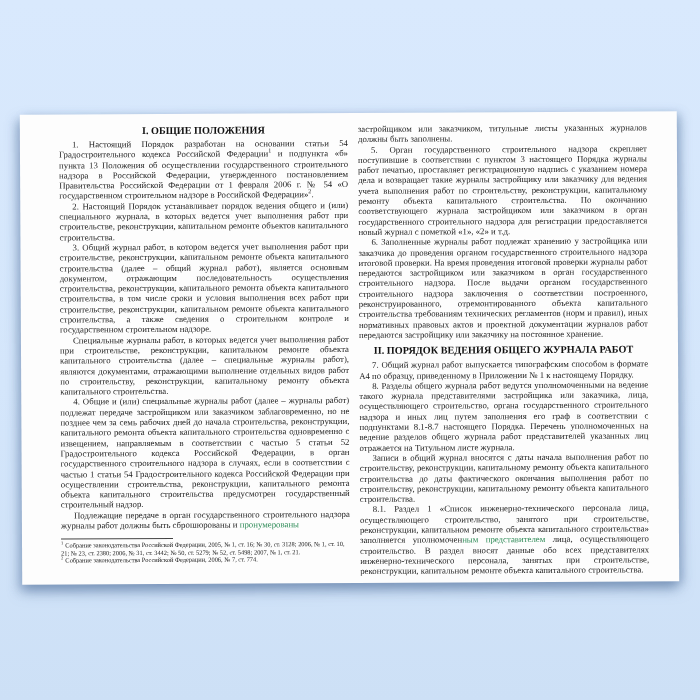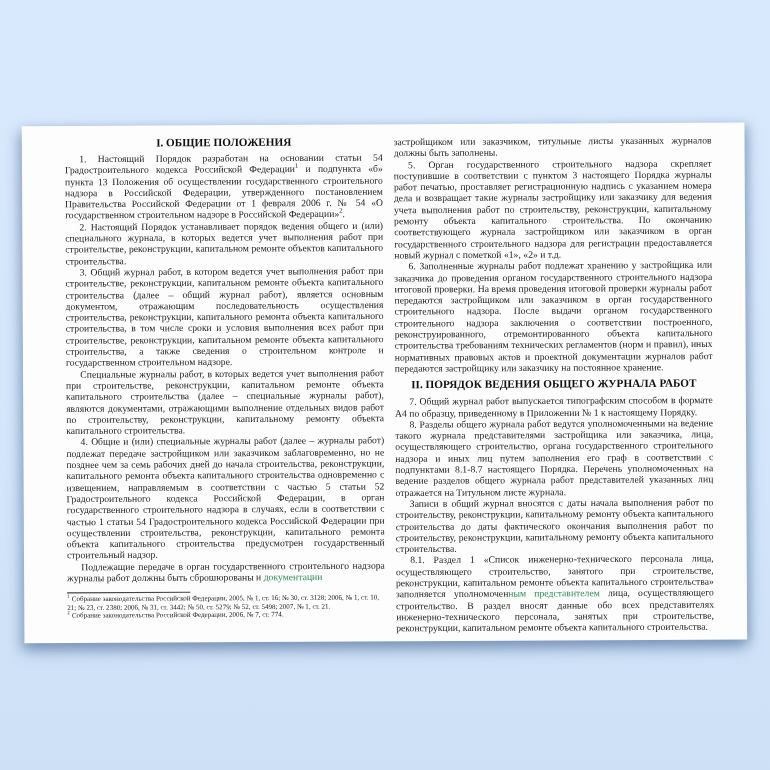--- a/index.html
+++ b/index.html
@@ -42,21 +42,21 @@
 
 <div class="page">
 
   <div class="col">
     <h1>I. ОБЩИЕ ПОЛОЖЕНИЯ</h1>
     <p class="para"><span>1. Настоящий Порядок разработан на основании статьи 54 Градостроительного кодекса Российской Федерации</span><sup>1</sup><span> и подпункта «б» пункта 13 Положения об осуществлении государственного строительного надзора в Российской Федерации, утвержденного постановлением Правительства Российской Федерации от 1 февраля 2006 г. № 54 «О государственном строительном надзоре в Российской Федерации»</span><sup>2</sup><span>.</span></p>
     <p class="para">2. Настоящий Порядок устанавливает порядок ведения общего и (или) специального журнала, в которых ведется учет выполнения работ при строительстве, реконструкции, капитальном ремонте объектов капитального строительства.</p>
     <p class="para">3. Общий журнал работ, в котором ведется учет выполнения работ при строительстве, реконструкции, капитальном ремонте объекта капитального строительства (далее – общий журнал работ), является основным документом, отражающим последовательность осуществления строительства, реконструкции, капитального ремонта объекта капитального строительства, в том числе сроки и условия выполнения всех работ при строительстве, реконструкции, капитальном ремонте объекта капитального строительства, а также сведения о строительном контроле и государственном строительном надзоре.</p>
     <p class="para">Специальные журналы работ, в которых ведется учет выполнения работ при строительстве, реконструкции, капитальном ремонте объекта капитального строительства (далее – специальные журналы работ), являются документами, отражающими выполнение отдельных видов работ по строительству, реконструкции, капитальному ремонту объекта капитального строительства.</p>
     <p class="para">4. Общие и (или) специальные журналы работ (далее – журналы работ) подлежат передаче застройщиком или заказчиком заблаговременно, но не позднее чем за семь рабочих дней до начала строительства, реконструкции, капитального ремонта объекта капитального строительства одновременно с извещением, направляемым в соответствии с частью 5 статьи 52 Градостроительного кодекса Российской Федерации, в орган государственного строительного надзора в случаях, если в соответствии с частью 1 статьи 54 Градостроительного кодекса Российской Федерации при осуществлении строительства, реконструкции, капитального ремонта объекта капитального строительства предусмотрен государственный строительный надзор.</p>
-    <p class="para"><span>Подлежащие передаче в орган государственного строительного надзора журналы работ должны быть сброшюрованы и </span><span class="green" style="color: rgb(46, 139, 87);">документации</span></p>
+    <p class="para"><span>Подлежащие передаче в орган государственного строительного надзора журналы работ должны быть сброшюрованы и </span><span class="green" style="color: rgb(46, 139, 87);">пронумерованы</span></p>
     <div class="footnotes">
       <div class="fn-rule"></div>
       <p class="fn"><sup>1</sup><span>Собрание законодательства Российской Федерации, 2005, № 1, ст. 16; № 30, ст. 3128; 2006, № 1, ст. 10, 21; № 23, ст. 2380; 2006, № 31, ст. 3442; № 50, ст. 5279; № 52, ст. 5498; 2007, № 1, ст. 21.</span></p>
       <p class="fn"><sup>2</sup><span>Собрание законодательства Российской Федерации, 2006, № 7, ст. 774.</span></p>
     </div>
   </div>
 
   <div class="col">
     <p class="cont">застройщиком или заказчиком, титульные листы указанных журналов должны быть заполнены.</p>
     <p class="para">5. Орган государственного строительного надзора скрепляет поступившие в соответствии с пунктом 3 настоящего Порядка журналы работ печатью, проставляет регистрационную надпись с указанием номера дела и возвращает такие журналы застройщику или заказчику для ведения учета выполнения работ по строительству, реконструкции, капитальному ремонту объекта капитального строительства. По окончанию соответствующего журнала застройщиком или заказчиком в орган государственного строительного надзора для регистрации предоставляется новый журнал с пометкой «1», «2» и т.д.</p>

